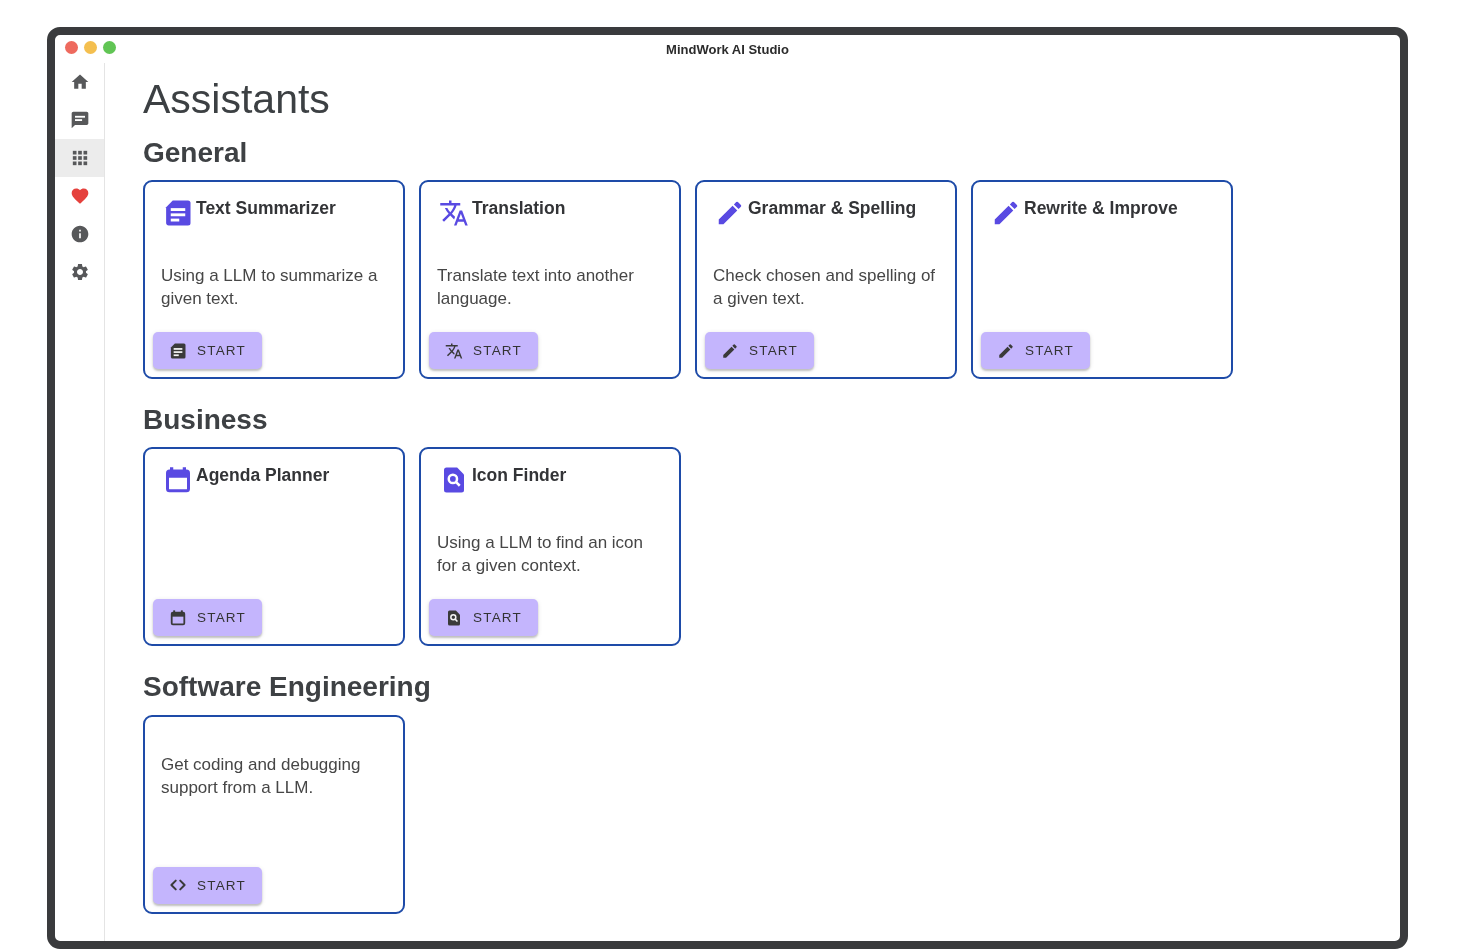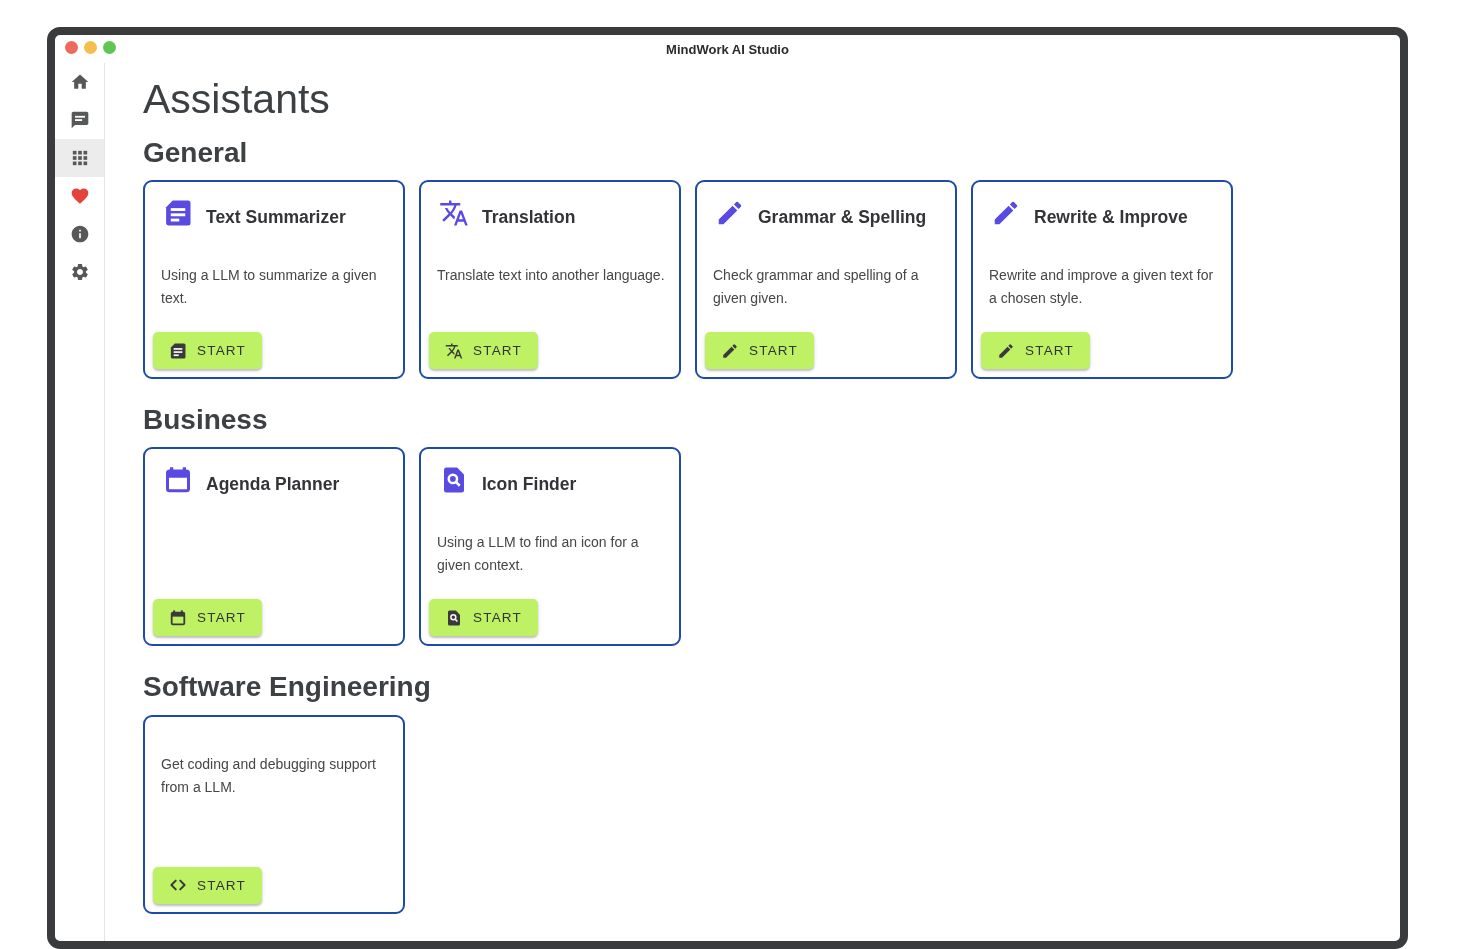--- a/index.html
+++ b/index.html
@@ -62,35 +62,35 @@
   .card-row { display: flex; gap: 14px; }
   
   .card {
     width: 262px; height: 199px;
     border: 2px solid var(--card-border);
     border-radius: 9px;
     background: #fff;
     display: flex; flex-direction: column;
   }
   .card-header {
-    display: flex; align-items: flex-end; gap: 13px;
+    display: flex; align-items: flex-start; gap: 3px;
     padding: 16px 14px 0 18px;
   }
   .card-icon { display: flex; flex-shrink: 0; }
   .card-icon svg { width: 30px; height: 30px; }
   .card-title { font-size: 17.5px; font-weight: 600; color: #333437; white-space: nowrap; }
   .card-desc {
     margin: 36px 14px 0 16px;
-    font-size: 14px; line-height: 23px; color: #464646;
+    font-size: 17px; line-height: 23px; color: #464646;
   }
   .card-actions { margin-top: auto; padding: 8px; }
   .start-btn {
     display: inline-flex; align-items: center; gap: 10px;
     height: 37px; padding: 0 16px;
-    background: #bef264; border: none; border-radius: 5px;
+    background: #c4b5fd; border: none; border-radius: 5px;
     box-shadow: 0 2px 2px rgba(0,0,0,0.20), 0 1px 5px rgba(0,0,0,0.10);
     cursor: pointer;
     font-family: inherit;
     text-align: center;
   }
   .btn-icon { display: flex; }
   .btn-icon svg { width: 18px; height: 18px; }
   .btn-label {
     font-size: 13.5px; font-weight: 500; letter-spacing: 1.2px; color: #333;
   }
@@ -220,21 +220,21 @@
 
   <div class="card">
     <div class="card-header">
       <span class="card-icon">
                     <svg viewBox="0 0 24 24">
                       <path style="fill:var(--accent)" d="M3 17.25V21h3.75L17.81 9.94l-3.75-3.75L3 17.25zM20.71 7.04c.39-.39.39-1.02 0-1.41l-2.34-2.34a.9959.9959 0 0 0-1.41 0l-1.83 1.83 3.75 3.75 1.83-1.83z"></path>
                     </svg>
                   </span>
       <span class="card-title">Grammar &amp; Spelling</span>
     </div>
-    <div class="card-desc">Check grammar and spelling of a given given.</div>
+    <div class="card-desc">Check chosen and spelling of a given text.</div>
     <div class="card-actions">
       <button class="start-btn">
         <span class="btn-icon">
                       <svg viewBox="0 0 24 24">
                         <path style="fill:var(--btn-fg)" d="M3 17.25V21h3.75L17.81 9.94l-3.75-3.75L3 17.25zM20.71 7.04c.39-.39.39-1.02 0-1.41l-2.34-2.34a.9959.9959 0 0 0-1.41 0l-1.83 1.83 3.75 3.75 1.83-1.83z"></path>
                       </svg>
                     </span>
         <span class="btn-label">START</span>
       </button>
     </div>
@@ -242,21 +242,20 @@
 
   <div class="card">
     <div class="card-header">
       <span class="card-icon">
                     <svg viewBox="0 0 24 24">
                       <path style="fill:var(--accent)" d="M3 17.25V21h3.75L17.81 9.94l-3.75-3.75L3 17.25zM20.71 7.04c.39-.39.39-1.02 0-1.41l-2.34-2.34a.9959.9959 0 0 0-1.41 0l-1.83 1.83 3.75 3.75 1.83-1.83z"></path>
                     </svg>
                   </span>
       <span class="card-title">Rewrite &amp; Improve</span>
     </div>
-    <div class="card-desc">Rewrite and improve a given text for a chosen style.</div>
     <div class="card-actions">
       <button class="start-btn">
         <span class="btn-icon">
                       <svg viewBox="0 0 24 24">
                         <path style="fill:var(--btn-fg)" d="M3 17.25V21h3.75L17.81 9.94l-3.75-3.75L3 17.25zM20.71 7.04c.39-.39.39-1.02 0-1.41l-2.34-2.34a.9959.9959 0 0 0-1.41 0l-1.83 1.83 3.75 3.75 1.83-1.83z"></path>
                       </svg>
                     </span>
         <span class="btn-label">START</span>
       </button>
     </div>

